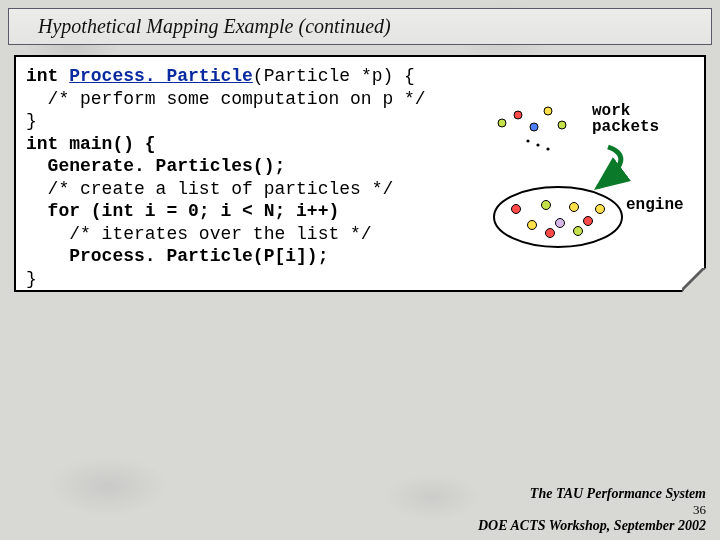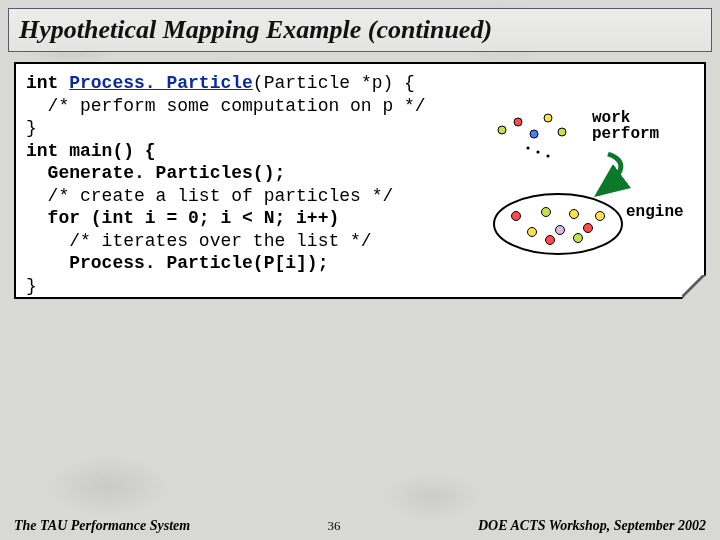--- a/index.html
+++ b/index.html
@@ -5,37 +5,37 @@
   * { margin:0; padding:0; box-sizing:border-box; }
   body { width:720px; height:540px; background:#d4d4d0; font-family:"Times New Roman", serif; position:relative; overflow:hidden; }
   .marble { position:absolute; inset:0; background:
     radial-gradient(ellipse 80px 40px at 10% 8%, rgba(100,100,110,.15), transparent 60%),
     radial-gradient(ellipse 90px 50px at 70% 6%, rgba(100,100,110,.12), transparent 60%),
     radial-gradient(ellipse 70px 60px at 90% 40%, rgba(100,100,110,.1), transparent 60%),
     radial-gradient(ellipse 100px 50px at 15% 90%, rgba(100,100,110,.12), transparent 60%),
     radial-gradient(ellipse 80px 40px at 60% 92%, rgba(100,100,110,.1), transparent 60%),
     #d8d8d4; }
   .title-band { position:relative; margin:8px 8px 0 8px; border:1px solid #5a5a6a; padding:6px 10px; background:linear-gradient(#ececea,#e4e4e2); }
-  .title-band h1 { font-size:26px; font-weight:bold; font-style:italic; color:#111; }
+  .title-band h1 { font-size:20px; font-weight:normal; font-style:italic; color:#111;margin-left:19px; }
   .codebox { position:relative; margin:10px 14px 0 14px; background:#fff; border:2px solid #000; padding:8px 10px 0 10px; }
   .codebox .corner { position:absolute; right:-2px; bottom:-2px; width:26px; height:26px; }
   .codebox .corner::before { content:""; position:absolute; right:0; bottom:0; width:0; height:0; border-left:24px solid transparent; border-bottom:24px solid #d8d8d4; }
   .codebox .corner::after { content:""; position:absolute; right:0; bottom:0; width:0; height:0; border-right:24px solid transparent; border-top:24px solid #666; filter:brightness(.9); }
   .codebox .fold { position:absolute; right:2px; bottom:2px; width:0;height:0;border-right:20px solid transparent;border-top:20px solid #fff; z-index:2;}
   .code { font-family:"Courier New", monospace; font-size:18px; line-height:1.25; color:#000; white-space:pre; }
   .kw { font-weight:bold; }
   .fn { color:#0a2aa0; text-decoration:underline; font-weight:bold; }
   .diagram { position:absolute; right:20px; top:40px; width:196px; height:170px; }
   .lbl { font-family:"Courier New", monospace; font-size:16px; font-weight:bold; color:#000; position:absolute; line-height:1.05;text-align:right;}
   .bullets { margin:14px 20px 0 28px; }
   .bullets .row { display:flex; align-items:flex-start; margin:4px 0; }
   .bullets .sq { width:12px; height:12px; border:2px solid #000; margin:8px 12px 0 0; flex:0 0 auto; background:#fff; }
   .bullets .txt { font-size:23px; color:#000; }
   .red { color:#c00000; }
-  .footer { position:absolute; left:0; right:0; bottom:6px; display:flex; justify-content:space-between; align-items:flex-end; padding:0 14px; font-style:italic; font-weight:bold; font-size:14px; }
+  .footer { position:absolute; left:0; right:0; bottom:6px; display:flex; justify-content:space-between; align-items:flex-end; padding:0 14px; font-style:italic; font-weight:bold; font-size:14px;flex-direction:column; }
   .footer .pg { font-style:normal; font-weight:normal; font-size:13px; }
 </style>
 </head>
 <body>
 
 <div class="marble"></div>
 
 <div class="title-band">
   <h1>Hypothetical Mapping Example (continued)</h1>
 </div>
@@ -76,21 +76,21 @@
       <circle cx="44" cy="128" r="4.5" fill="#ffe04a" stroke="#000"></circle>
       <circle cx="58" cy="108" r="4.5" fill="#c4e04a" stroke="#000"></circle>
       <circle cx="72" cy="126" r="4.5" fill="#d8b8e8" stroke="#000"></circle>
       <circle cx="86" cy="110" r="4.5" fill="#ffe04a" stroke="#000"></circle>
       <circle cx="100" cy="124" r="4.5" fill="#ff4a4a" stroke="#000"></circle>
       <circle cx="112" cy="112" r="4.5" fill="#ffe04a" stroke="#000"></circle>
       <circle cx="62" cy="136" r="4.5" fill="#ff4a4a" stroke="#000"></circle>
       <circle cx="90" cy="134" r="4.5" fill="#c4e04a" stroke="#000"></circle>
     </svg>
     <div class="lbl" style="left:104px; top:6px;">work</div>
-    <div class="lbl" style="left:104px; top:22px;">perform</div>
+    <div class="lbl" style="left:104px; top:22px;">packets</div>
     <div class="lbl" style="left:138px; top:100px;">engine</div>
   </div>
 
   <div class="corner"></div>
   <div class="fold"></div>
 </div>
 
 <div class="bullets">
   <div class="row">
     <div class="sq"></div>

